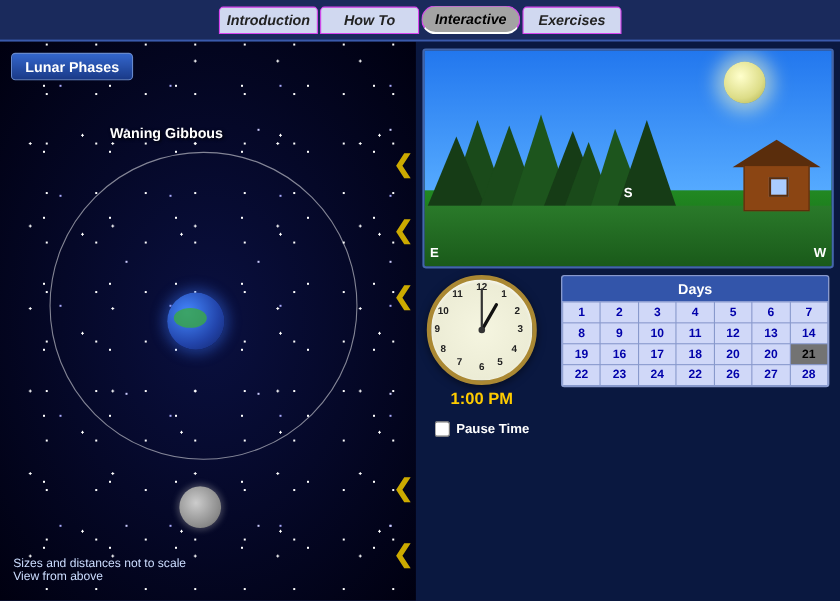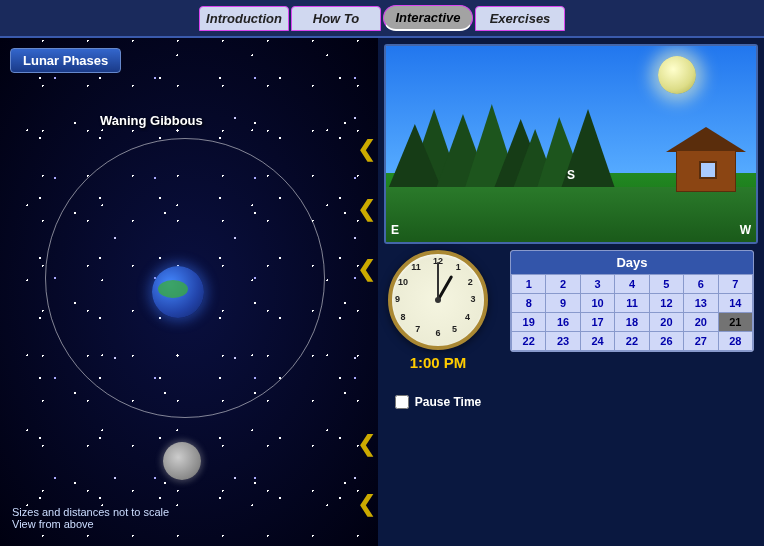--- a/index.html
+++ b/index.html
@@ -368,21 +368,21 @@
       color: #ffcc00;
       font-size: 15px;
       font-weight: bold;
       text-align: center;
     }
 
     #pause-section {
       display: flex;
       align-items: center;
       gap: 6px;
-      margin-top: 20px;
+      margin-top: 8px;
     }
     #pause-checkbox {
       width: 14px;
       height: 14px;
       cursor: pointer;
     }
     #pause-label {
       color: #ffffff;
       font-size: 12px;
       font-weight: bold;

